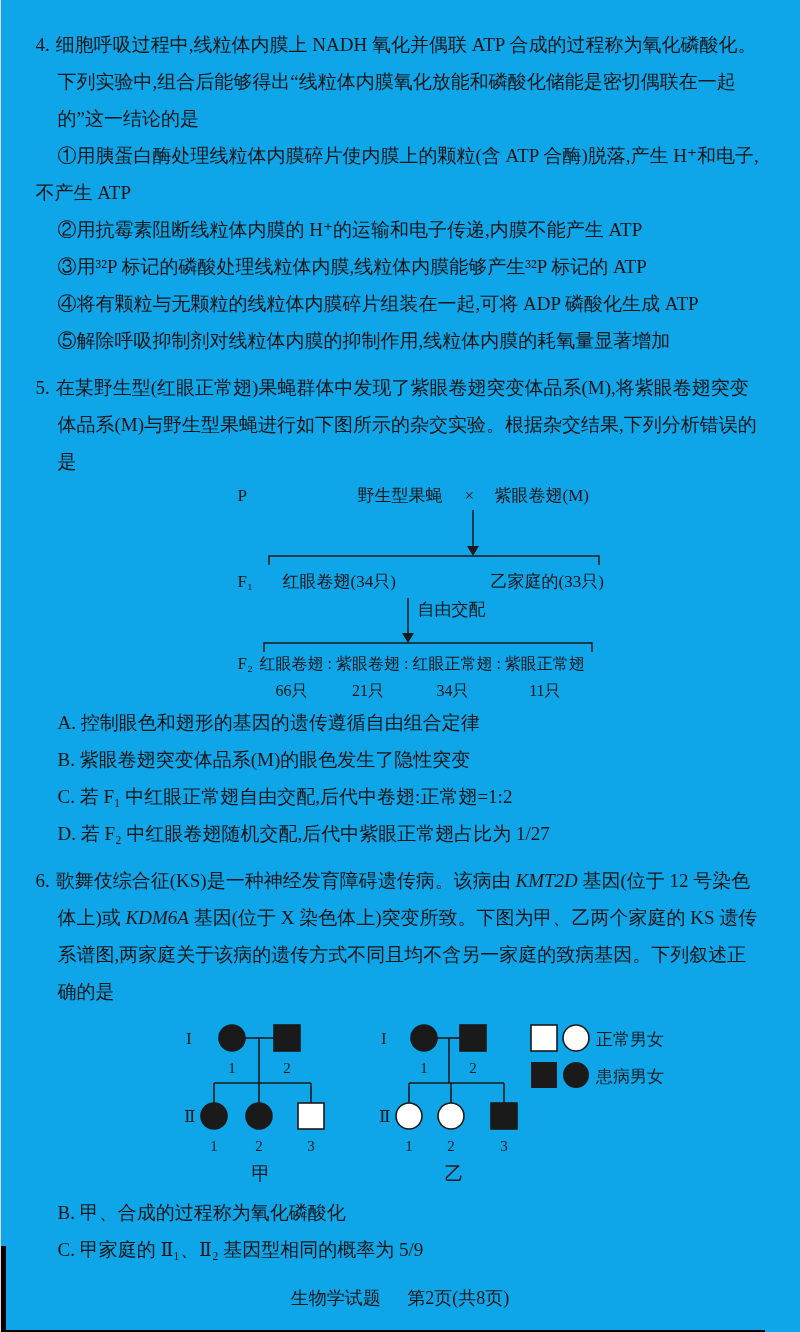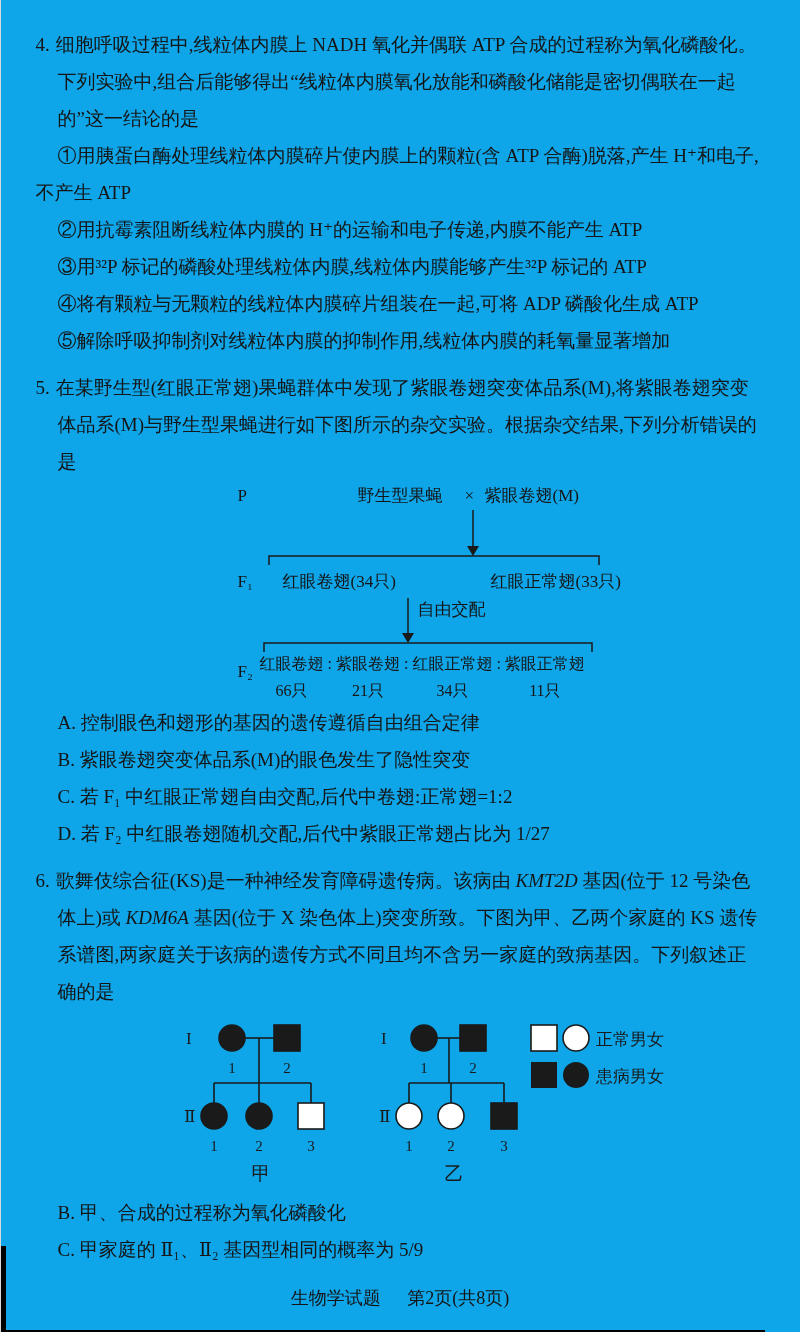--- a/index.html
+++ b/index.html
@@ -66,29 +66,29 @@
         </g>
         <g fill="#1a1a1a" stroke="none">
           <polygon points="431,62 443,62 437,72"></polygon>
           <polygon points="366,149 378,149 372,159"></polygon>
         </g>
       </svg>
 
       <span class="dlabel" style="left:202px;top:2px">P</span>
       <span class="dlabel" style="left:322px;top:2px">野生型果蝇</span>
       <span class="dlabel" style="left:429px;top:2px">×</span>
-      <span class="dlabel" style="left:449px;top:2px">紫眼卷翅(M)</span>
+      <span class="dlabel" style="left:459px;top:2px">紫眼卷翅(M)</span>
 
       <span class="dlabel" style="left:202px;top:88px">F₁</span>
       <span class="dlabel" style="left:247px;top:88px">红眼卷翅(34只)</span>
-      <span class="dlabel" style="left:455px;top:88px">红眼正常翅(33只)</span>
+      <span class="dlabel" style="left:455px;top:88px">乙家庭的(33只)</span>
 
       <span class="dlabel" style="left:382px;top:116px">自由交配</span>
 
-      <span class="dlabel" style="left:202px;top:178px">F₂</span>
+      <span class="dlabel" style="left:202px;top:170px">F₂</span>
       <div class="f2-row" style="left:224px;top:170px">
         <div class="f2-col">
           <span class="f2-name">红眼卷翅</span>
           <span class="f2-count">66只</span>
         </div>
         <span class="f2-sep">:</span>
         <div class="f2-col">
           <span class="f2-name">紫眼卷翅</span>
           <span class="f2-count">21只</span>
         </div>

